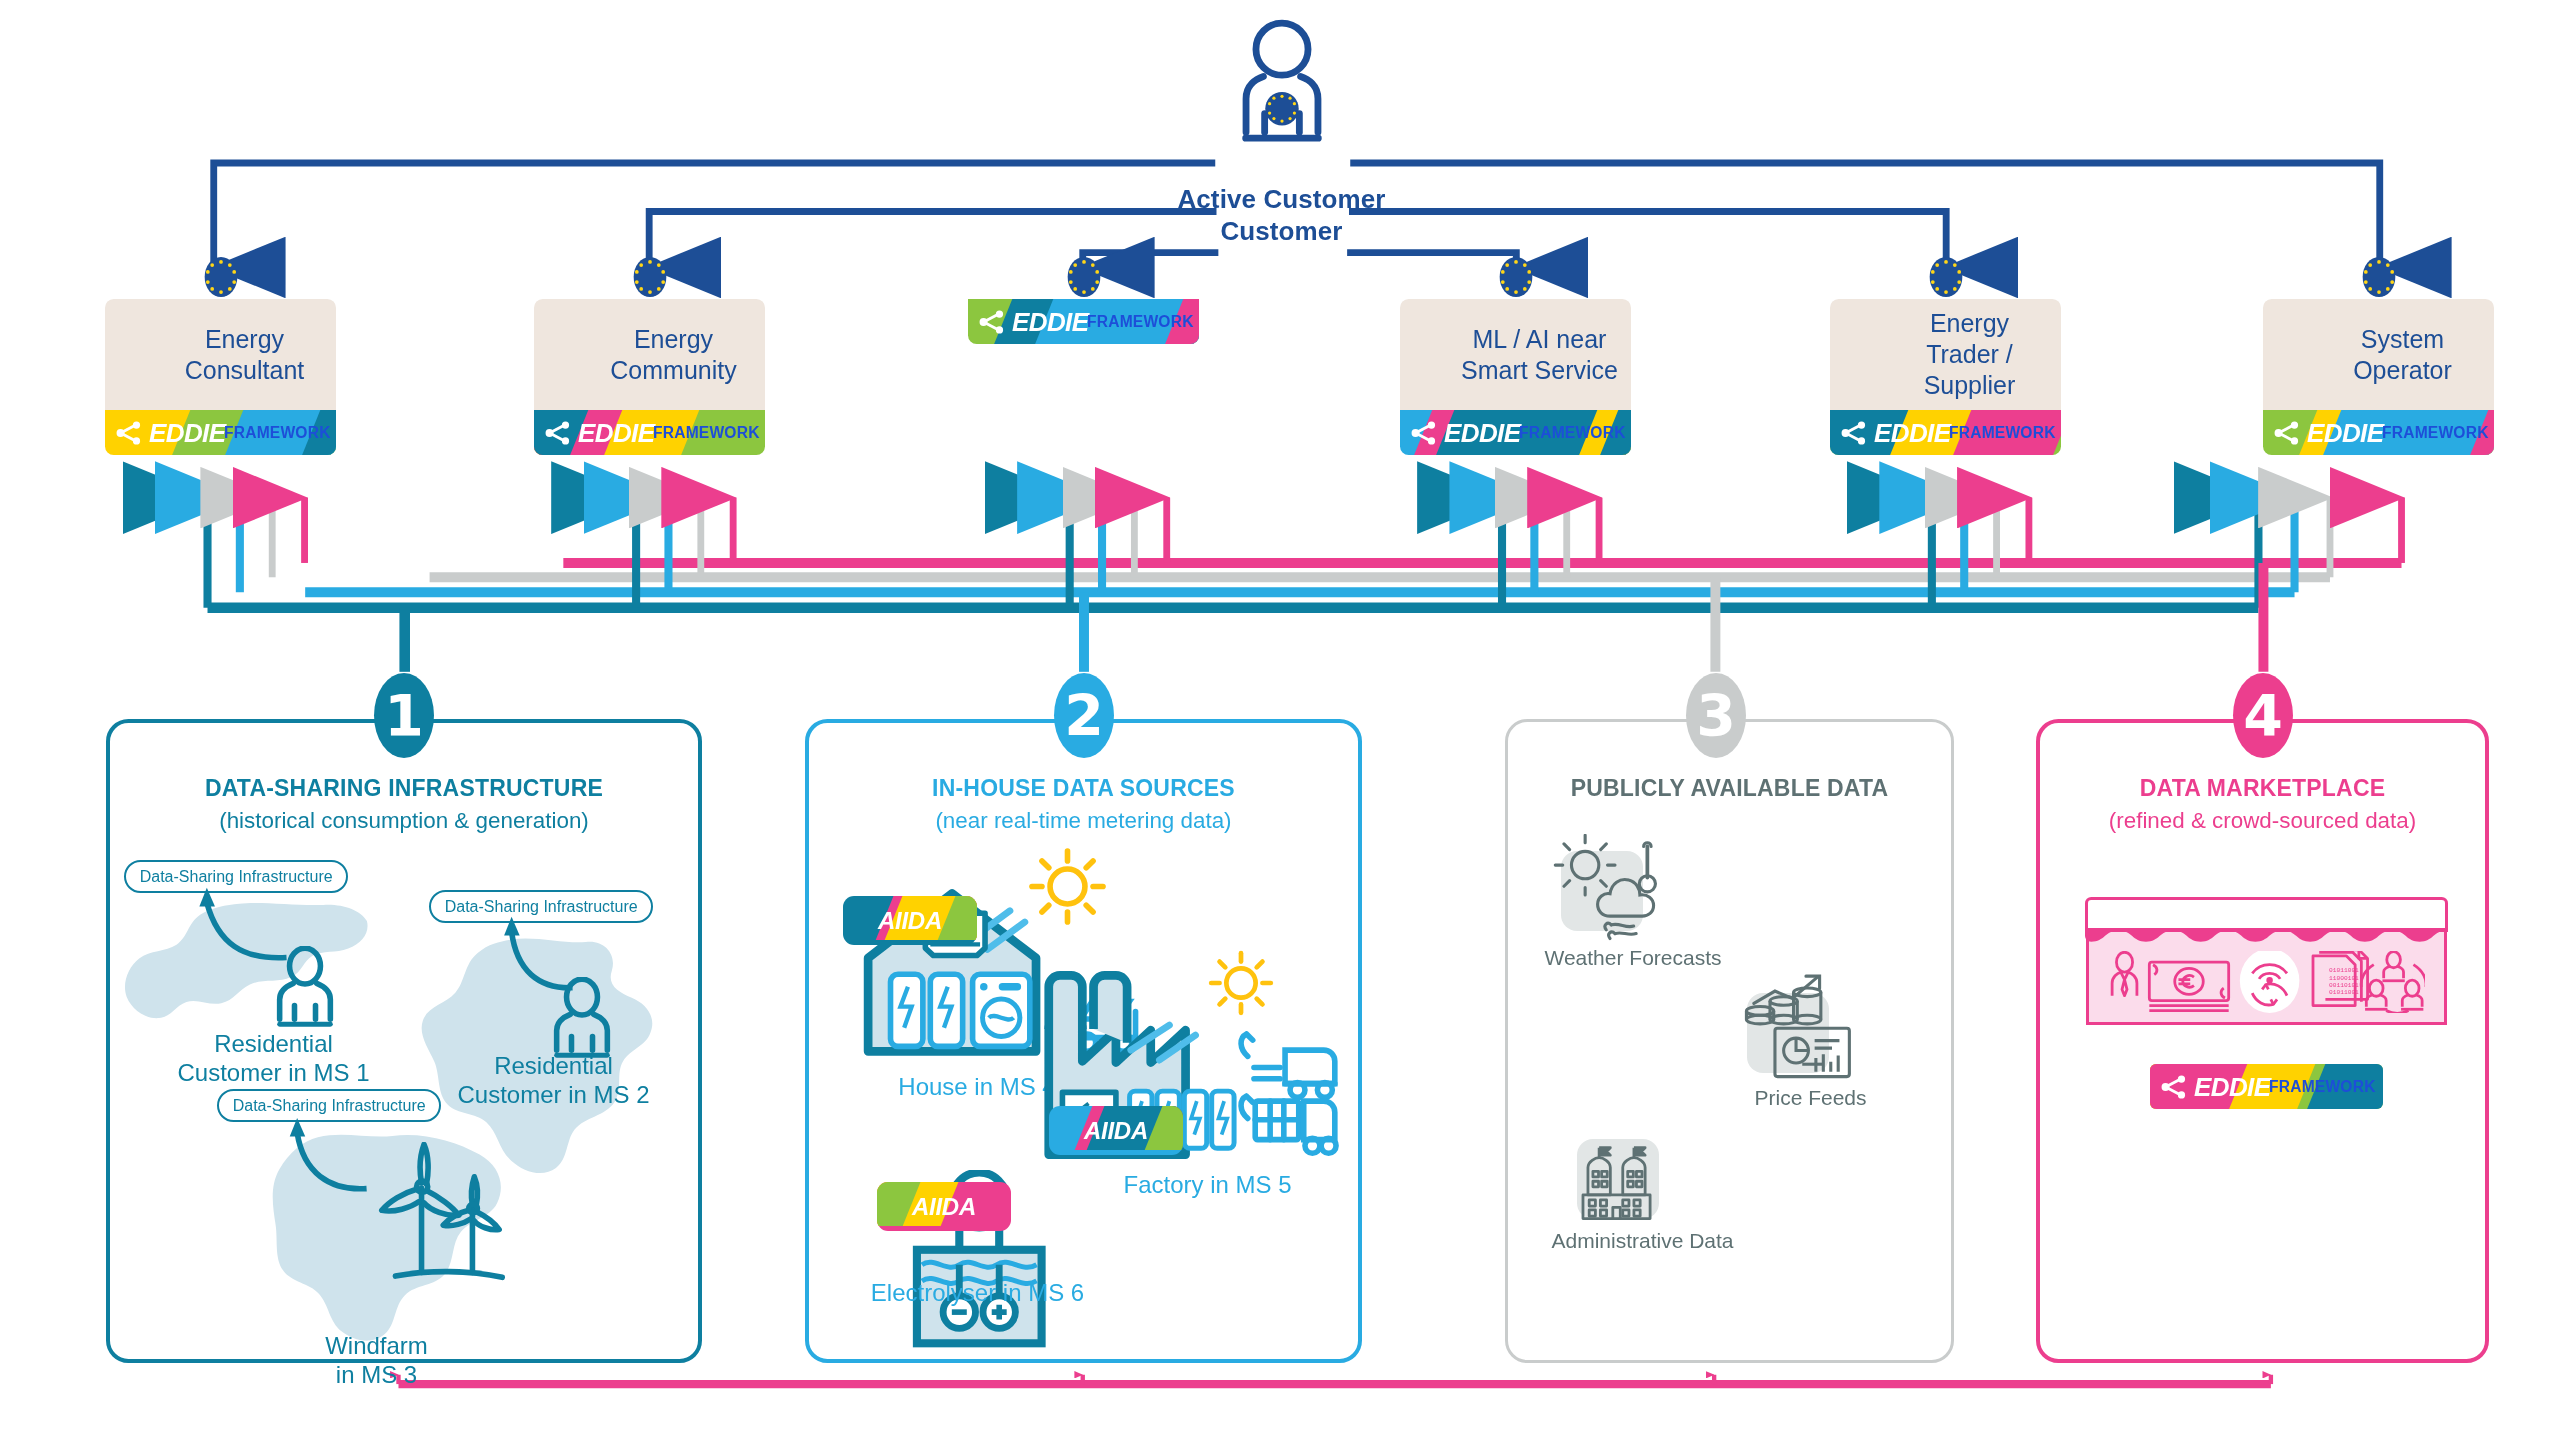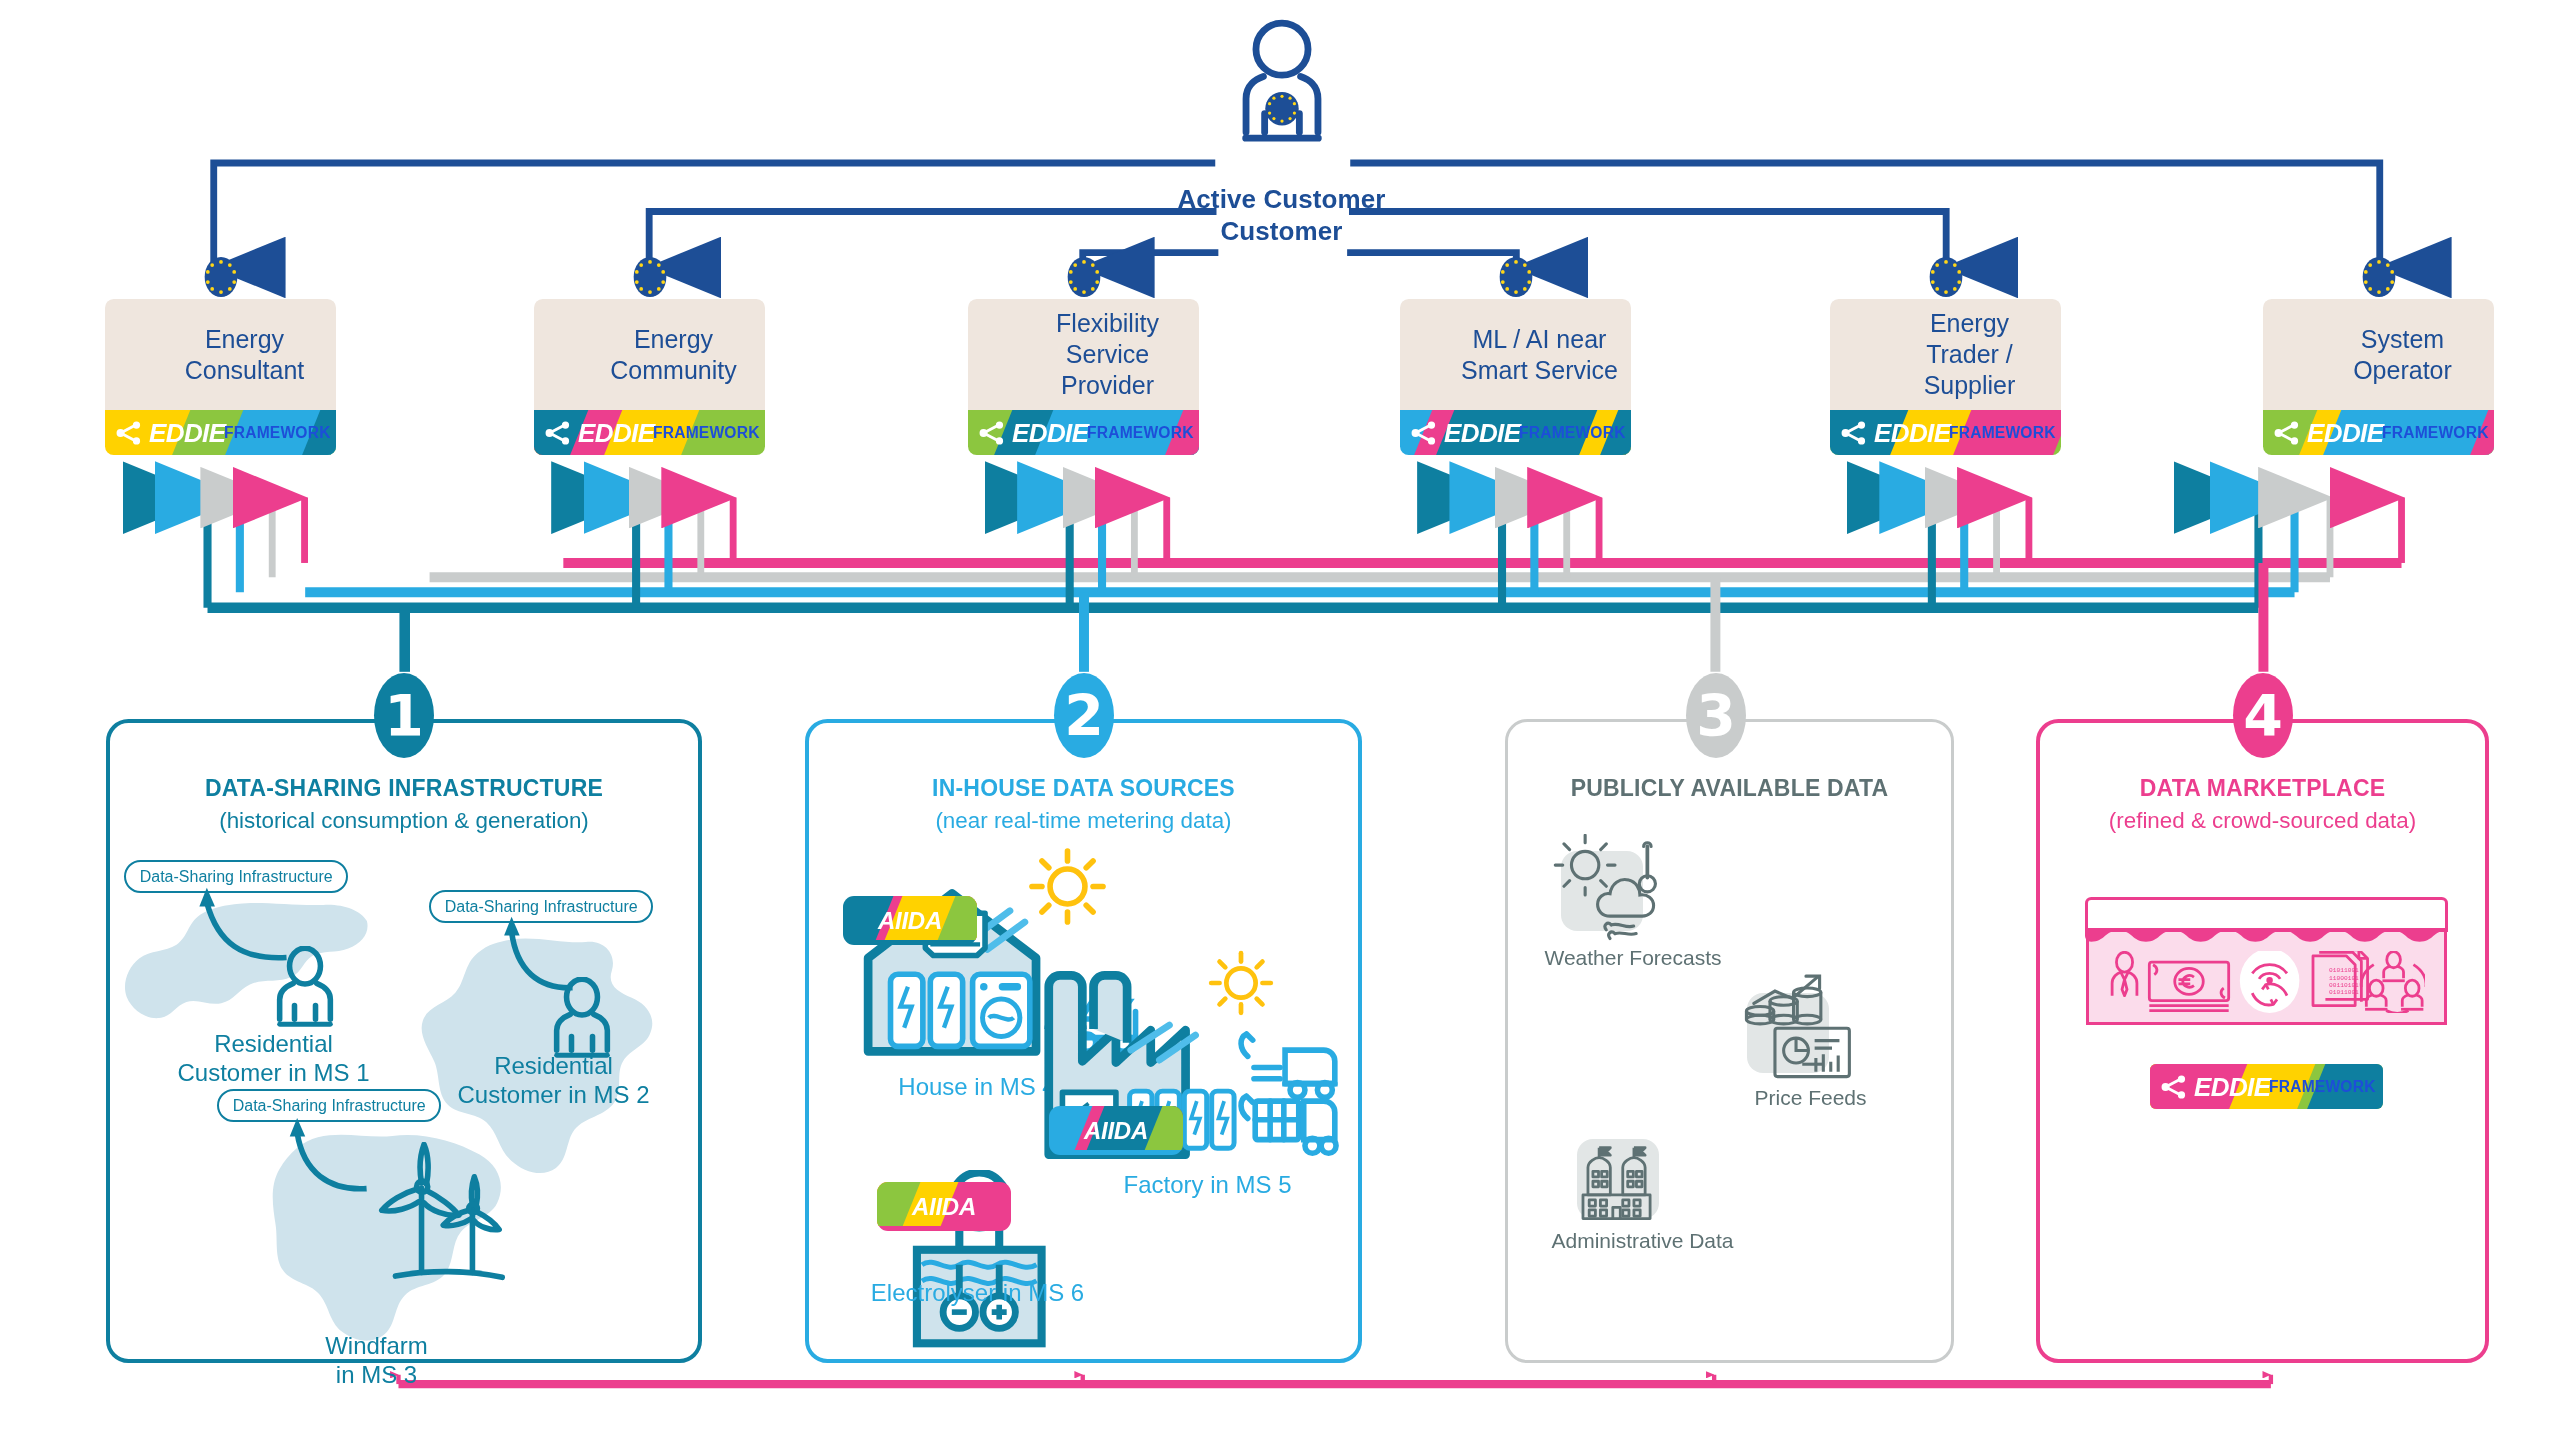--- a/index.html
+++ b/index.html
@@ -246,26 +246,20 @@
           <circle cx="35" cy="59" r="3"></circle>
         <circle cx="21" cy="54" r="3"></circle>
           <circle cx="14" cy="43" r="3"></circle>
           <circle cx="14" cy="27" r="3"></circle>
           <circle cx="21" cy="16" r="3"></circle>
       </g>
     </svg>
   </div>
 
   <div class="actor" style="left:968px;top:299px;">
-    <div class="actor-body">
-      <div class="actor-title">
-        <span>Flexibility</span><br>
-        <span>Service Provider</span>
-      </div>
-    </div>
     <div class="actor-banner">
       <div class="bn">
         <i style="inset:0;background:#8CC63F"></i>
         <i style="left:34px;top:-12.4px;width:205px;height:75px;background:#0E7FA0;transform:skewX(-22deg)"></i>
         <i style="left:75px;top:-12.4px;width:187px;height:75px;background:#29ABE2;transform:skewX(-22deg)"></i>
         <i style="left:205px;top:-12.4px;width:75px;height:75px;background:#EC3E8E;transform:skewX(-22deg)"></i>
       </div>
       <svg class="eddie-mark" viewBox="0 0 40 40">
         <circle cx="9" cy="20" r="5.5" fill="#fff"></circle>
           <circle cx="31" cy="9" r="5" fill="#fff"></circle>

